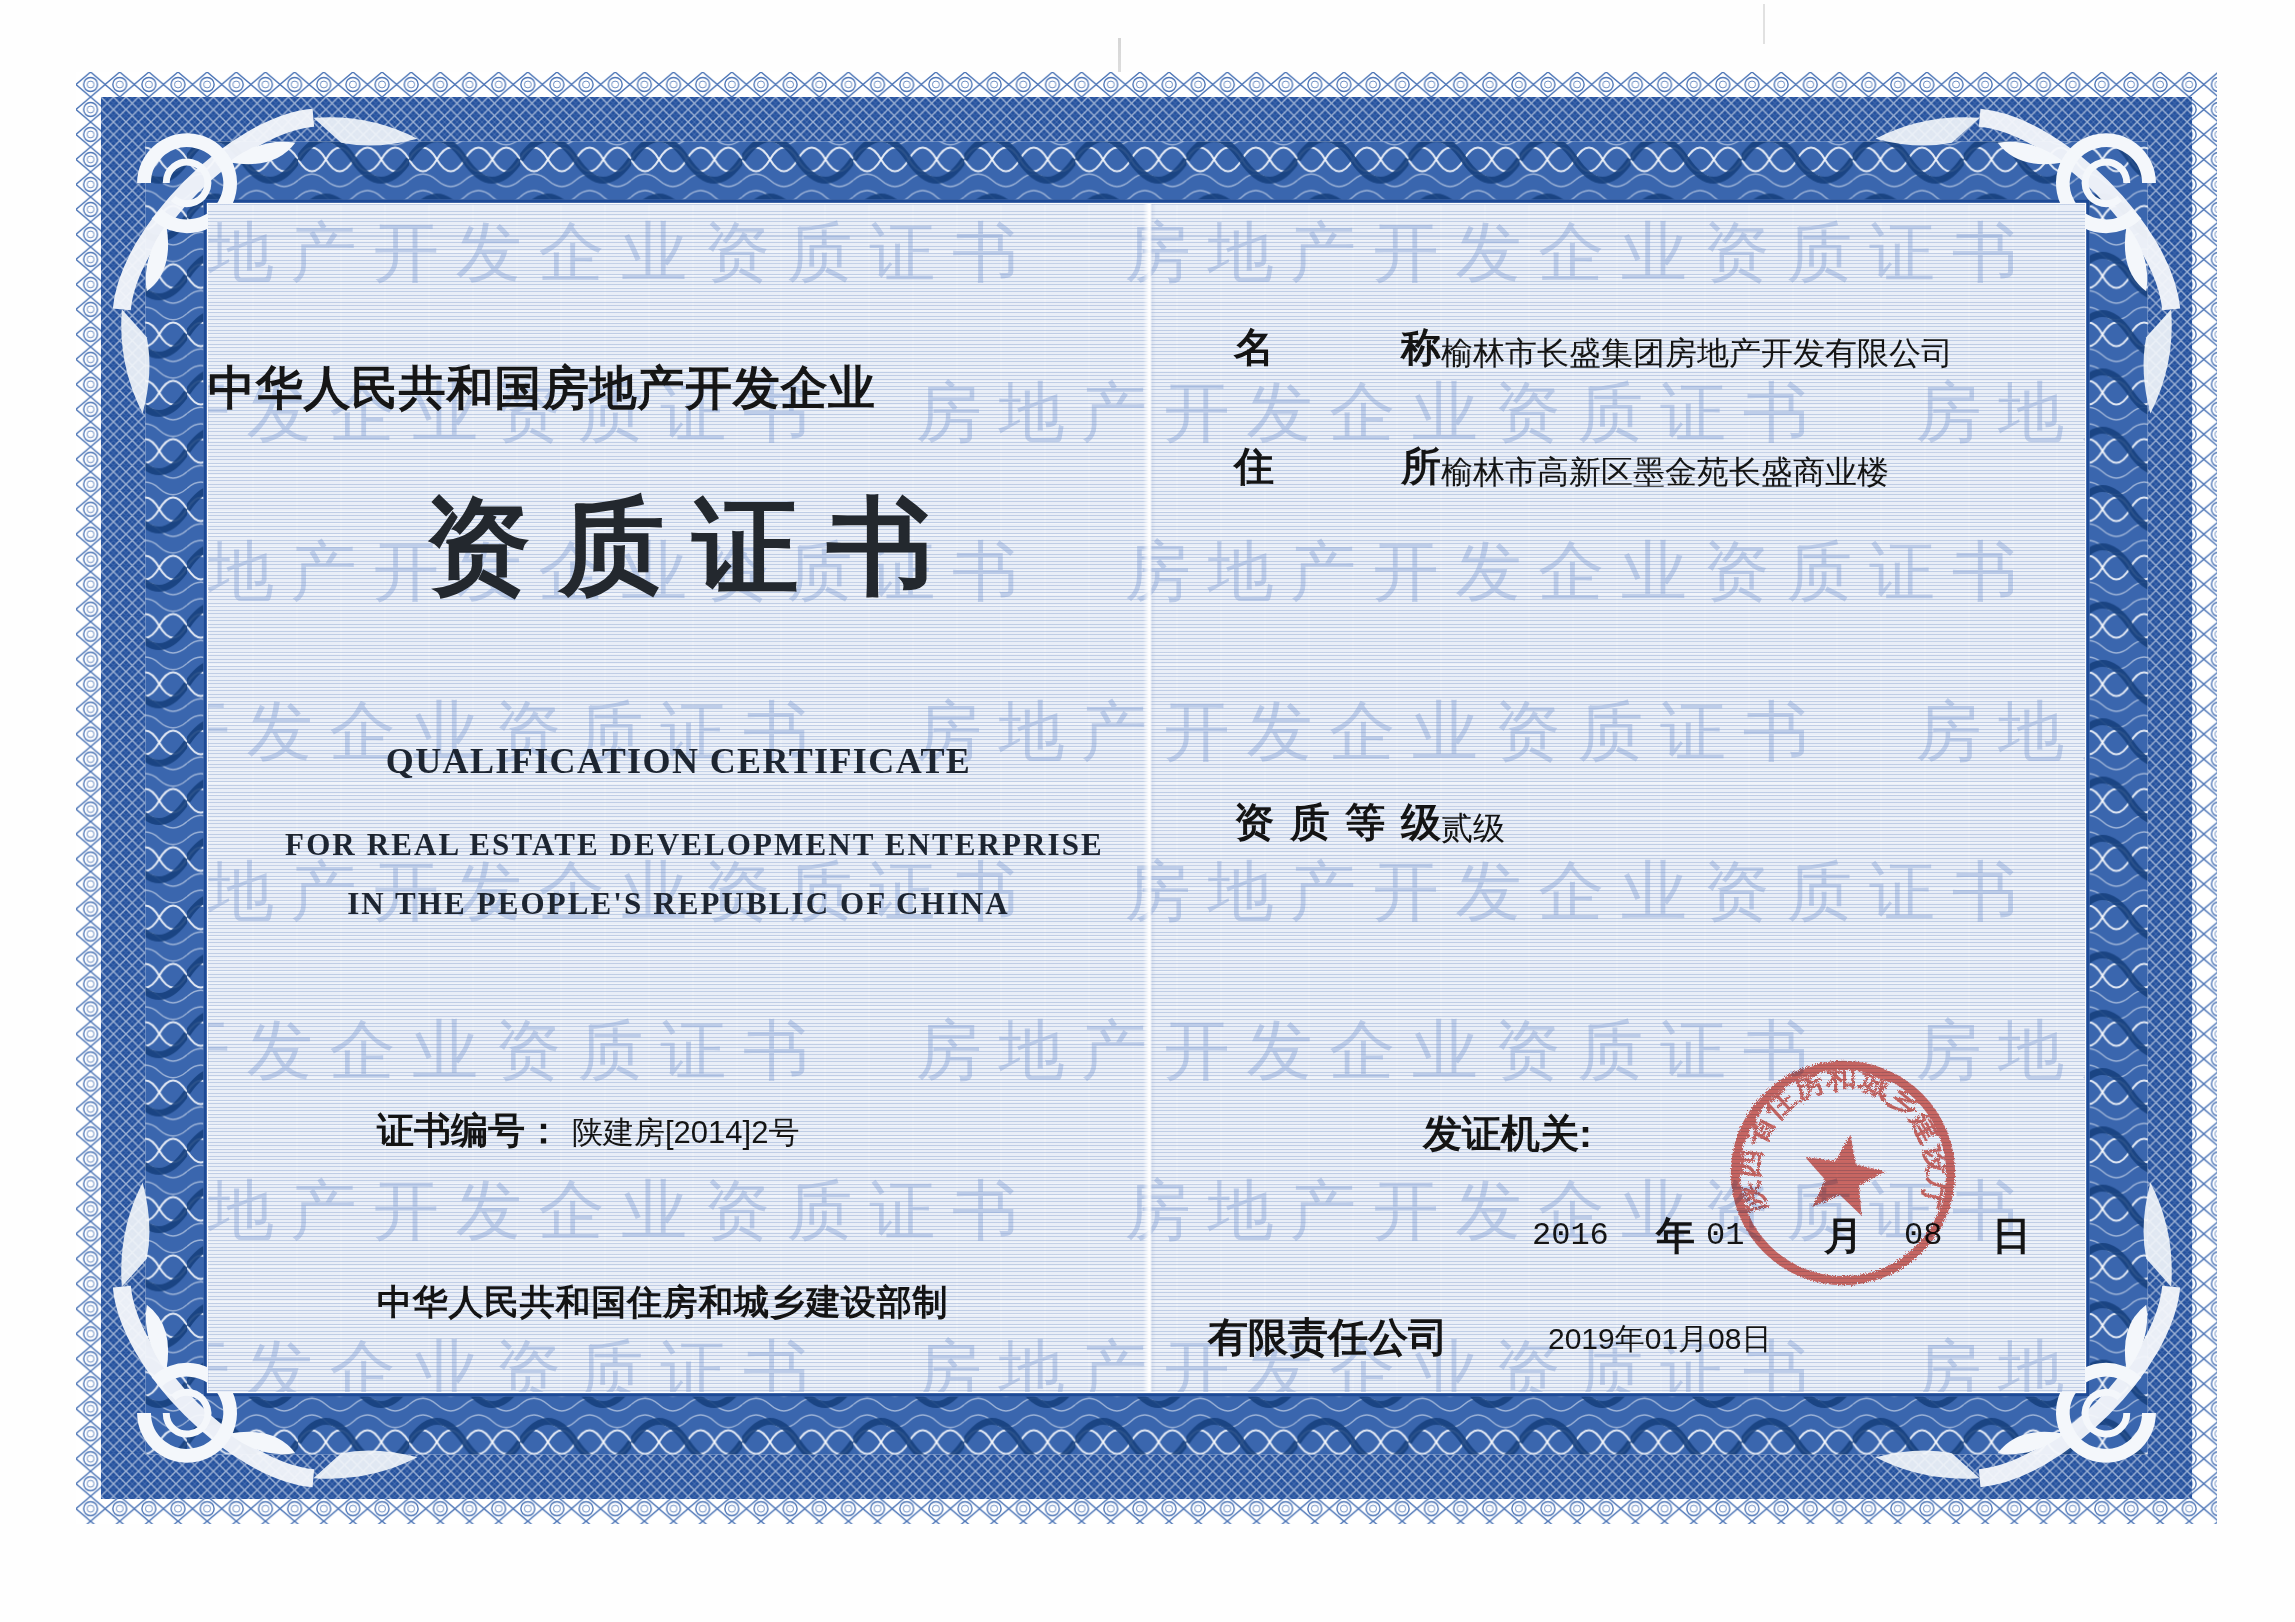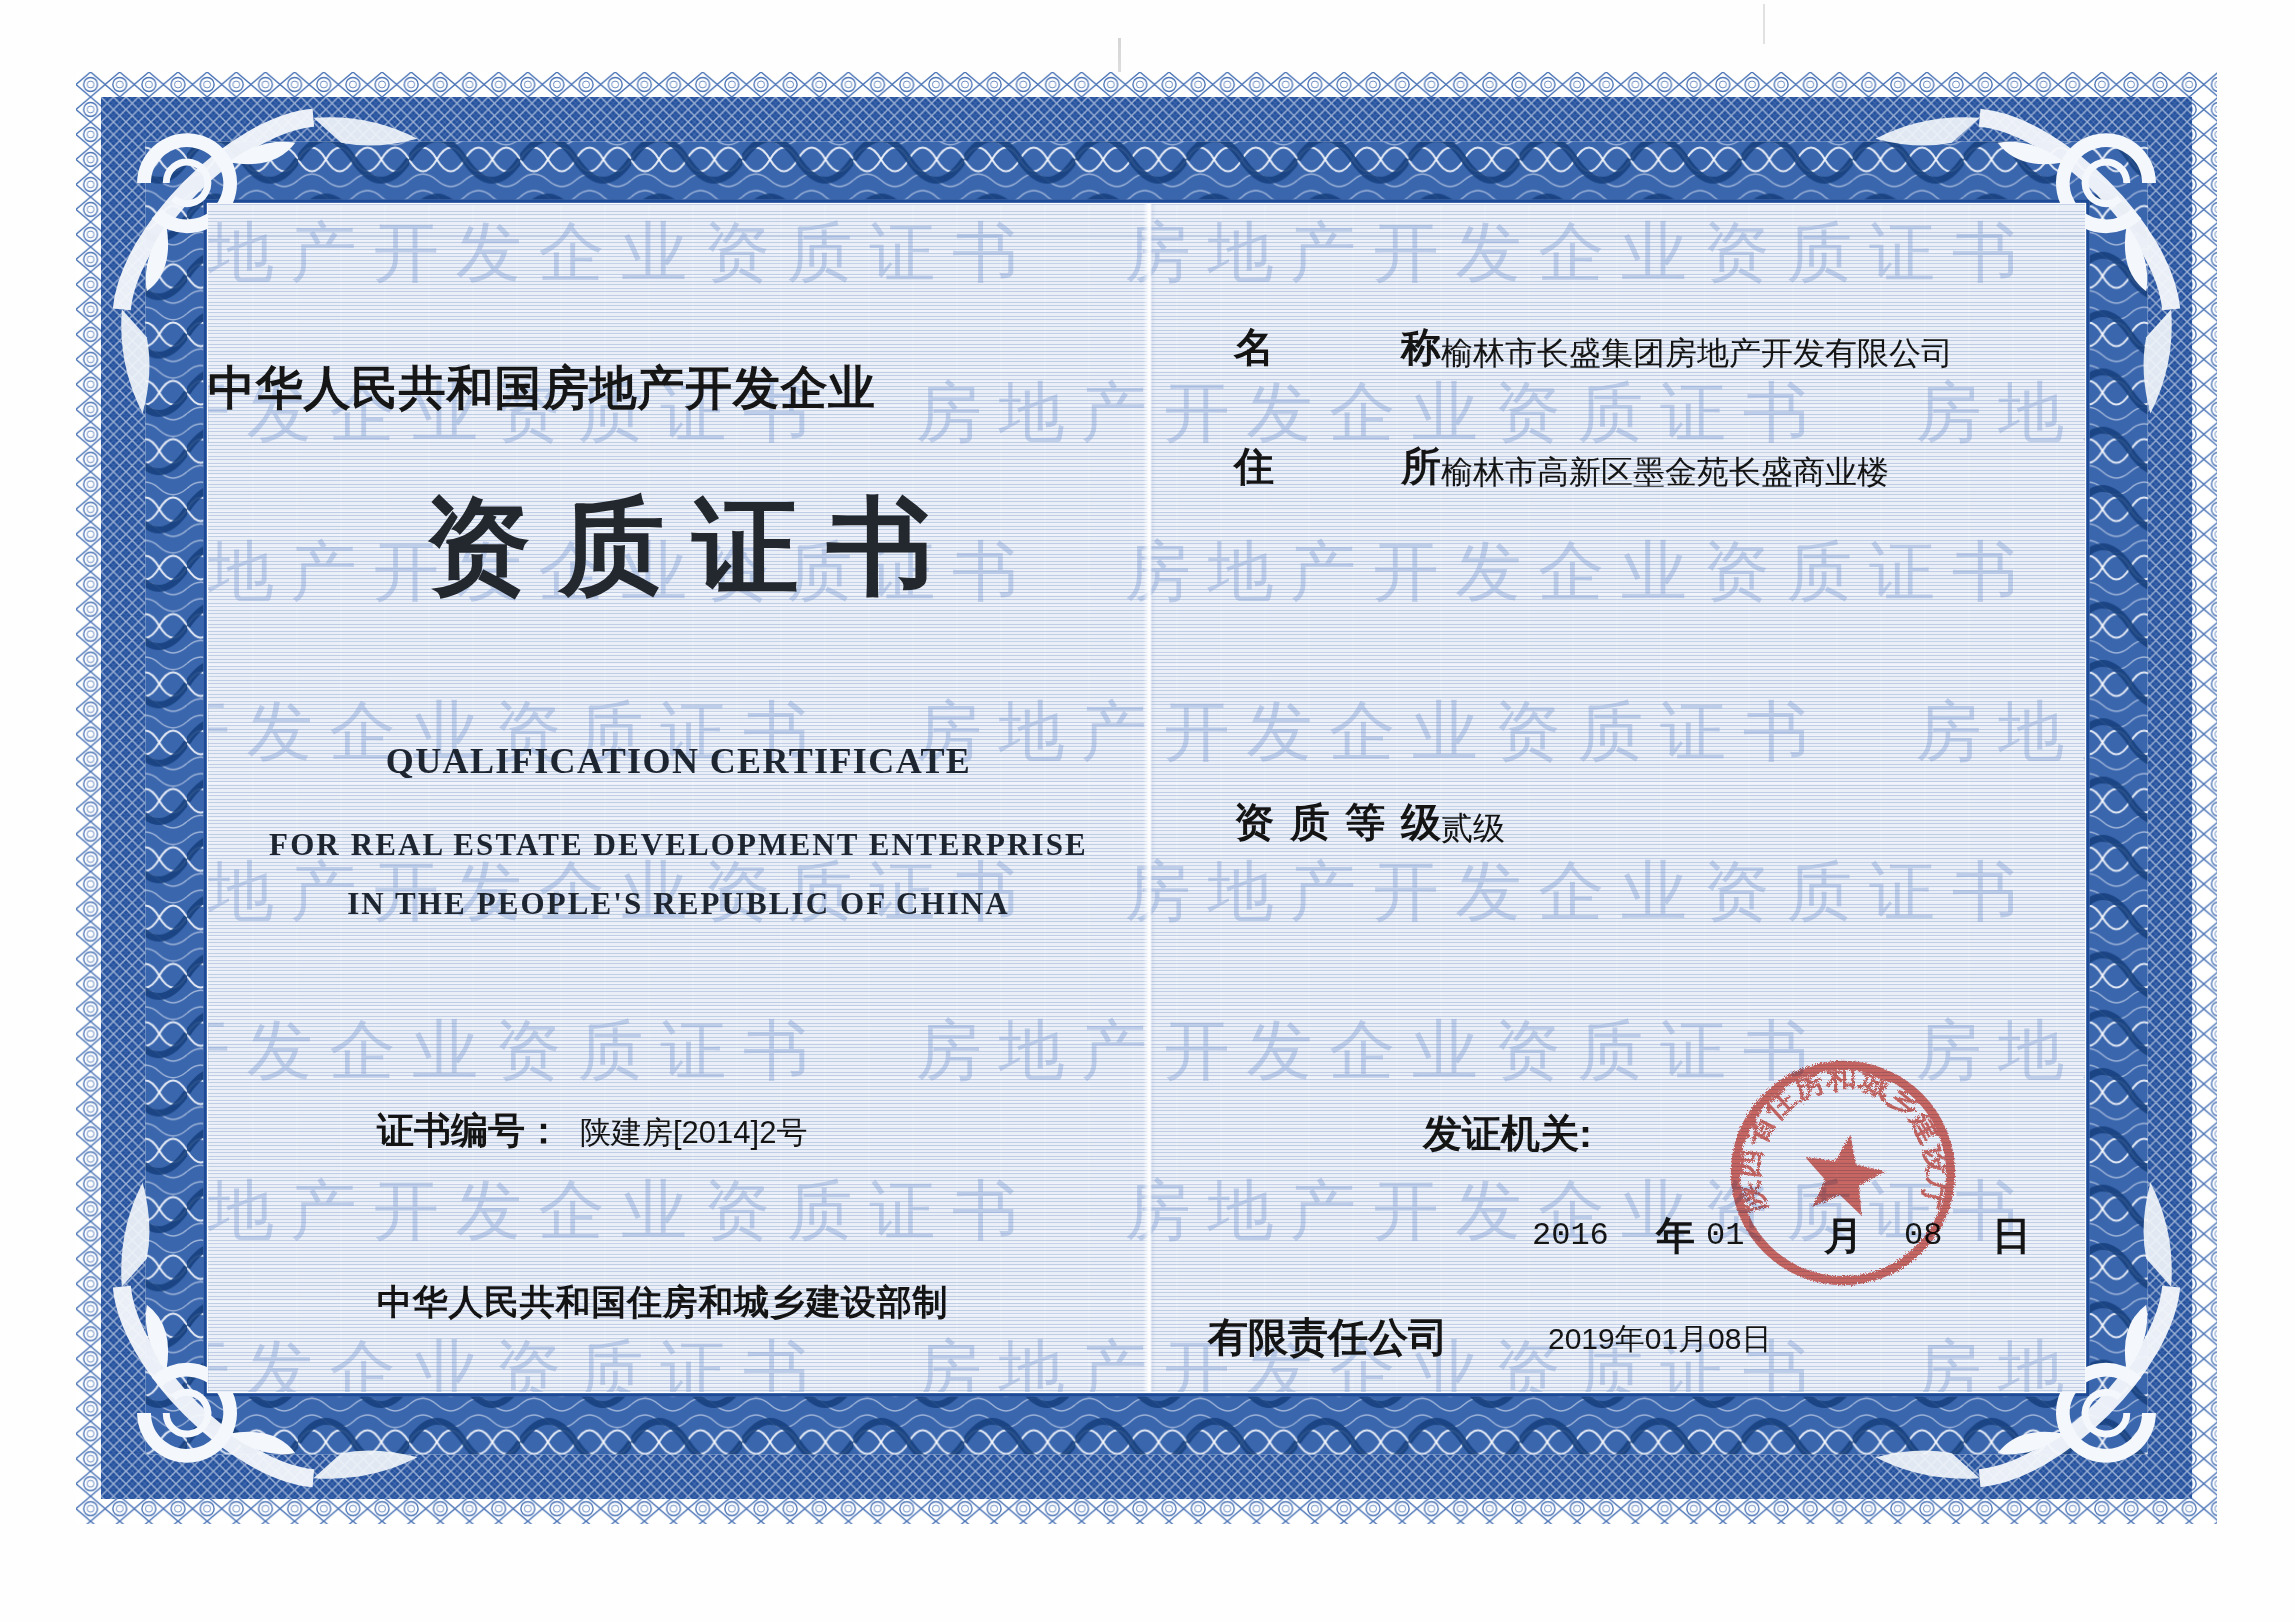--- a/index.html
+++ b/index.html
@@ -36,23 +36,23 @@
         background:linear-gradient(90deg,rgba(180,195,220,0) 0%,rgba(255,255,255,.95) 45%,rgba(255,255,255,.95) 55%,rgba(170,185,215,.25) 70%,rgba(180,195,220,0) 100%);}
 
   
   .left-block{position:absolute;left:0;top:0;width:941px;height:100%;}
   .title-cn{position:absolute;top:153px;width:100%;text-align:left;font-size:47px;font-weight:700;
             letter-spacing:0.7px;color:#161616;}
   .title-main{position:absolute;top:272px;width:100%;text-align:center;font-size:106px;font-weight:700;
               letter-spacing:28px;text-indent:28px;color:#23282e;}
   .en{position:absolute;width:100%;text-align:center;font-family:"Liberation Serif",serif;font-weight:700;color:#1d2531;}
   .en1{top:536px;font-size:36px;letter-spacing:1.4px;}
-  .en2{top:623px;font-size:31px;letter-spacing:2.1px;}
+  .en2{top:623px;font-size:31px;letter-spacing:2.1px;padding-left:16px;}
   .en3{top:682px;font-size:31px;letter-spacing:2.1px;}
-  .certno{position:absolute;left:169px;top:902px;display:flex;align-items:baseline;gap:18px;}
+  .certno{position:absolute;left:169px;top:902px;display:flex;align-items:baseline;gap:10px;}
   .certno .lab{font-size:37px;font-weight:700;}
   .certno .val{font-size:31px;}
   .issuer{position:absolute;left:169px;top:1075px;font-size:35px;font-weight:700;letter-spacing:0.7px;}
 
   
   .f-row{position:absolute;left:1026px;display:flex;align-items:flex-start;}
   .f-row.r0{top:122px;} .f-row.r1{top:241px;} .f-row.r2{top:360px;}
   .f-row.r3{top:478px;} .f-row.r4{top:597px;}
   .f-label{width:207px;font-size:40px;font-weight:700;text-align:justify;text-align-last:justify;line-height:1.08;}
   .f-value{font-size:32px;margin-top:5.6px;white-space:nowrap;}

